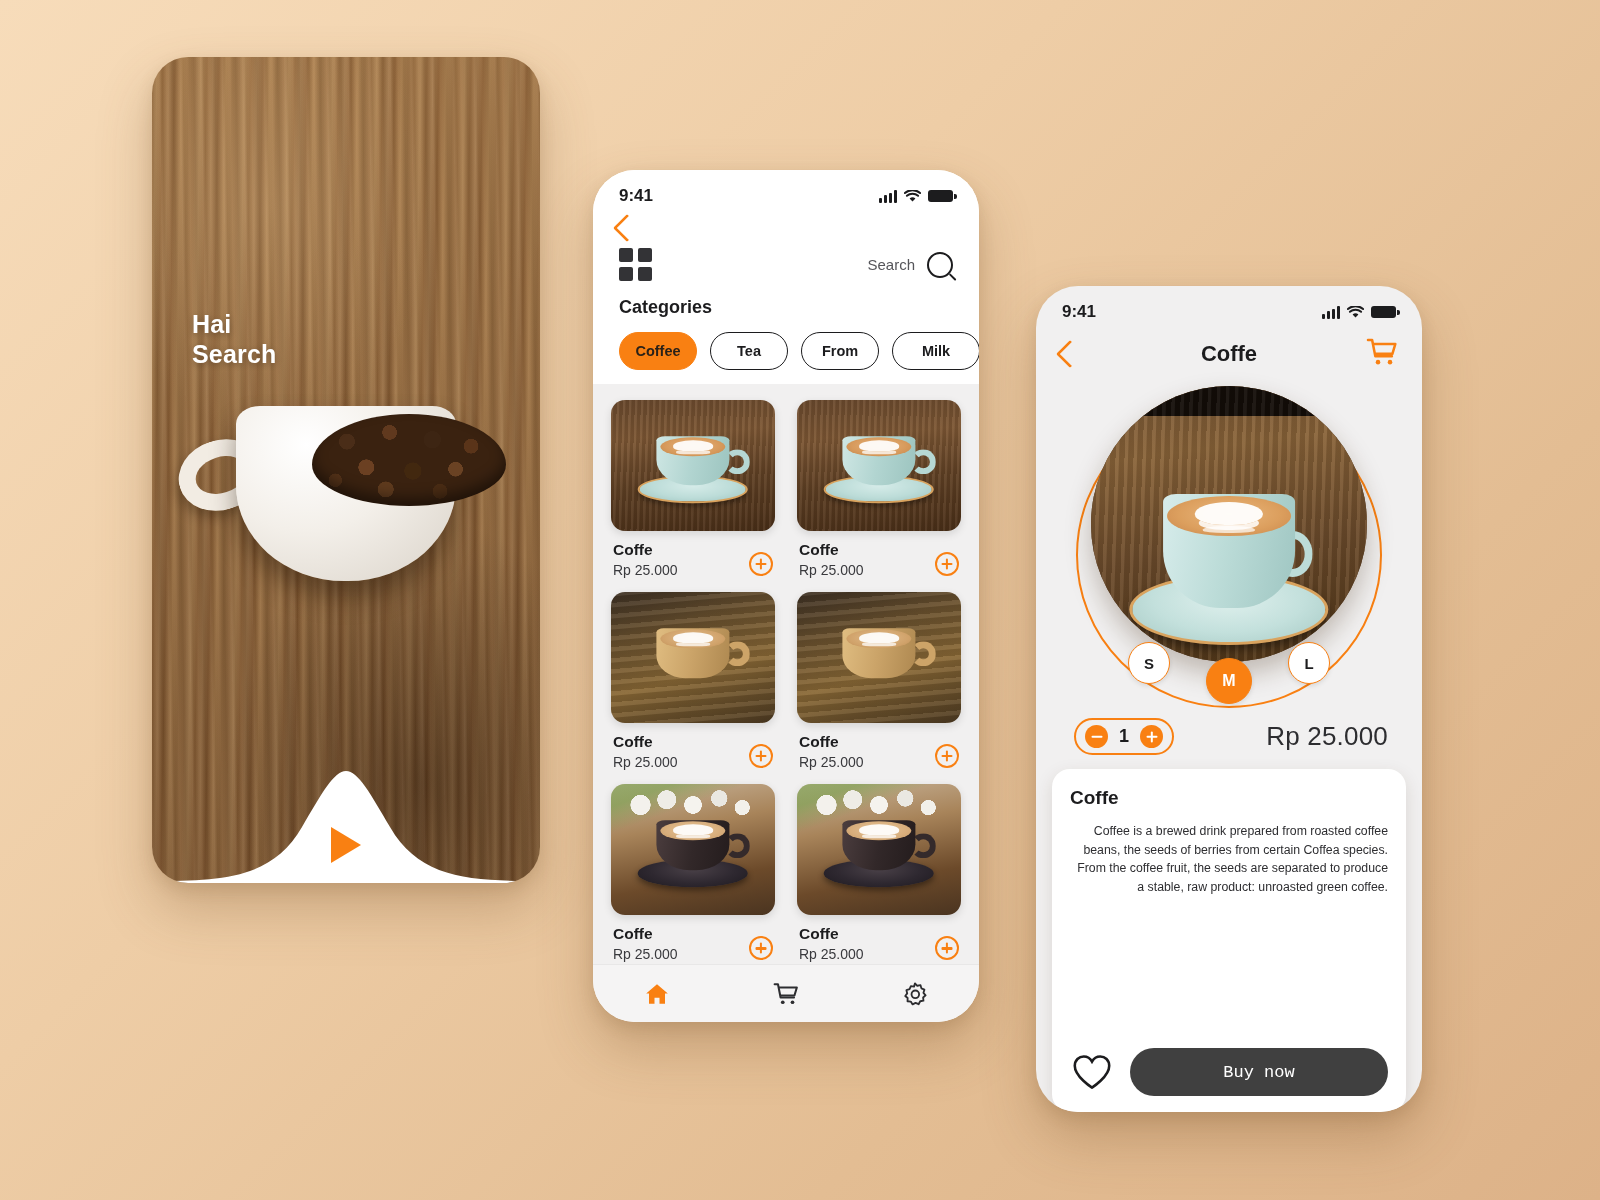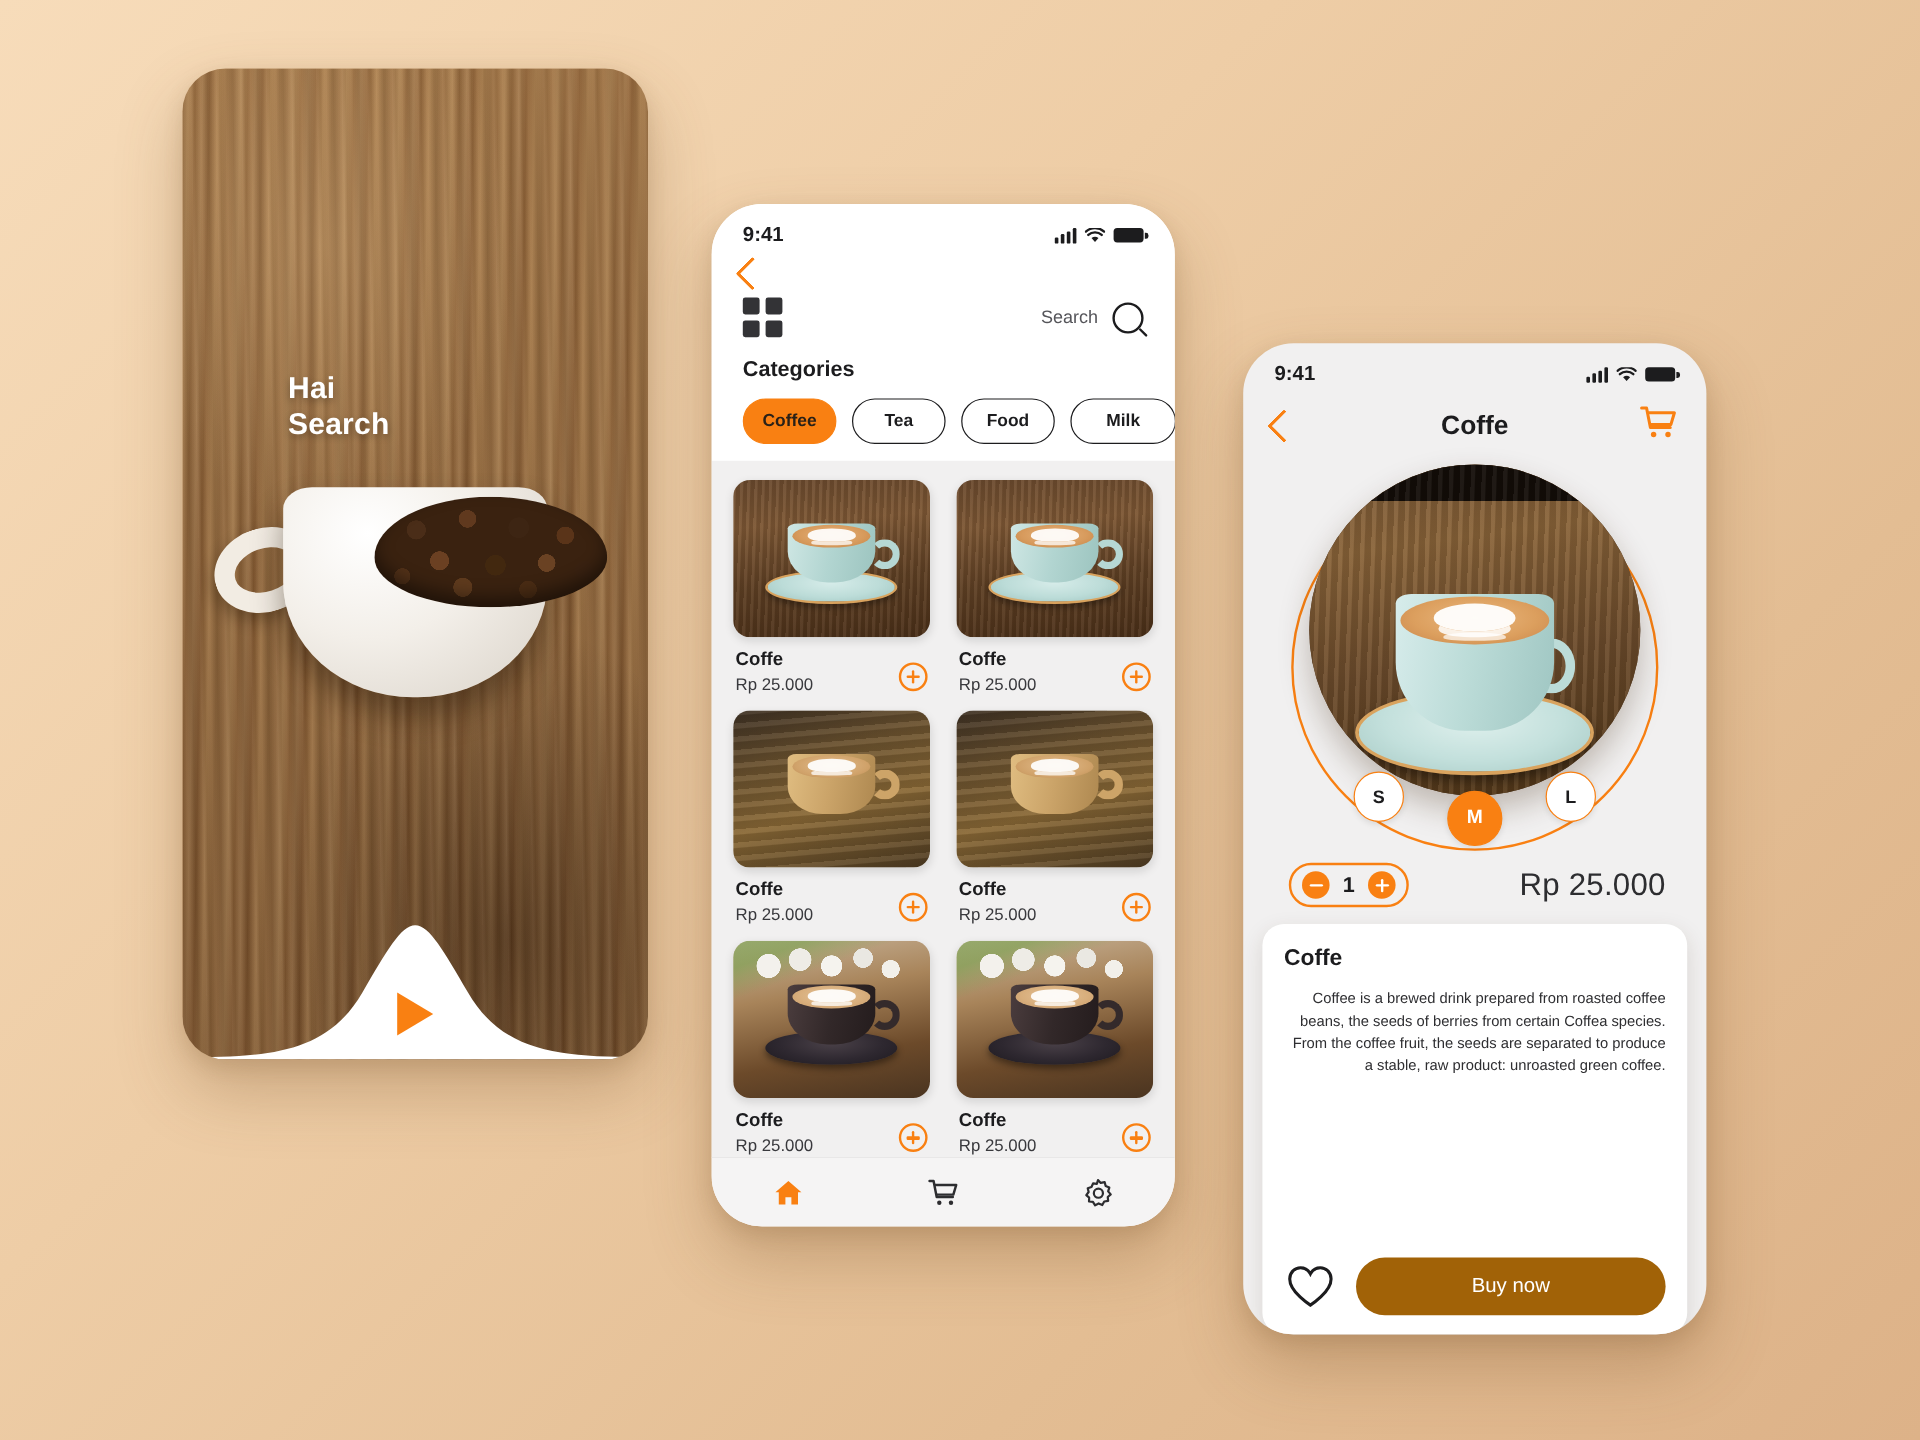--- a/index.html
+++ b/index.html
@@ -45,21 +45,20 @@
         rgba(0,0,0,.09) 14px, rgba(255,255,255,.04) 21px),
       radial-gradient(ellipse 60% 40% at 30% 18%, rgba(210,170,120,.35), transparent 70%),
       radial-gradient(ellipse 70% 45% at 70% 88%, rgba(40,22,8,.45), transparent 72%);
   }
   .welcome-text {
     position: absolute; left: 40px; top: 253px;
     color: #fff; font-size: 25px; font-weight: bold;
     line-height: 1.18; letter-spacing: .2px;
     text-shadow: 0 2px 6px rgba(0,0,0,.28);
     z-index: 5;
-    margin-left: 48px;
   }
   
   .bean-cup {
     position: absolute; left: 22px; bottom: 272px;
     width: 310px; height: 215px; z-index: 4;
   }
   .cup-body {
     position: absolute; left: 62px; top: 10px;
     width: 220px; height: 175px;
     background: radial-gradient(ellipse at 32% 22%, #ffffff 0%, #f3efe9 45%, #d9d2c8 100%);
@@ -404,22 +403,22 @@
     box-shadow: 0 6px 18px rgba(70,45,20,.13);
   }
   .desc-title { font-size: 19px; font-weight: bold; color: #1c1c1e; }
   .desc-body {
     margin-top: 13px; font-size: 12.3px; line-height: 1.52; color: #2e2e31; text-align: right;
   }
   .buy-row { margin-top: auto; display: flex; align-items: center; gap: 16px; padding-top: 14px; }
   .heart { width: 44px; height: 44px; cursor: pointer; flex: 0 0 auto; }
   .buy-btn {
     flex: 1; height: 48px; border-radius: 24px; border: none;
-    background: #a16207; color: #fff; font-size: 17px;
-    font-family: Liberation Sans, sans-serif; cursor: pointer;
+    background: #404040; color: #fff; font-size: 17px;
+    font-family: Liberation Mono, monospace; cursor: pointer;
   }
 </style>
 </head>
 <body>
 
 <div class="phone" id="phone-welcome">
   <div class="wood-bg"></div>
 
   <div class="welcome-text">
     <div>Hai</div>
@@ -477,21 +476,21 @@
         <span class="search-label">Search</span>
         <span class="mag"></span>
       </div>
     </div>
 
     <div class="cat-title">Categories</div>
 
     <div class="cat-row">
       <div class="pill active">Coffee</div>
       <div class="pill">Tea</div>
-      <div class="pill">Food</div>
+      <div class="pill">From</div>
       <div class="pill wide">Milk</div>
     </div>
   </div>
 
   <div class="list-body">
 
     <div class="card">
       <div class="card-img">
         <div class="photo ph-teal"></div>
         <div class="cup-mini teal">

